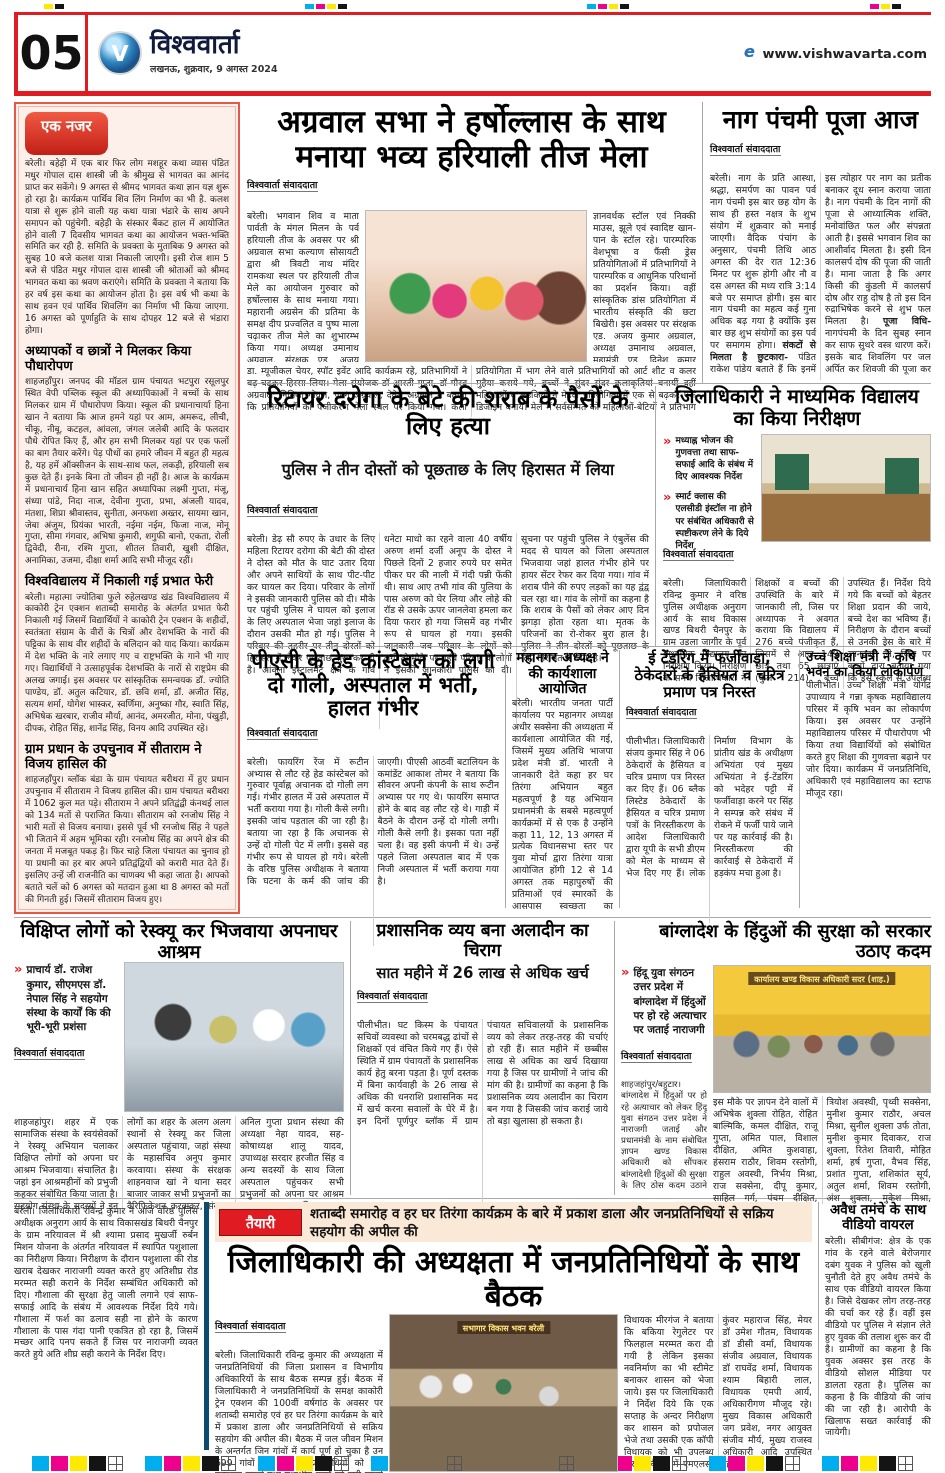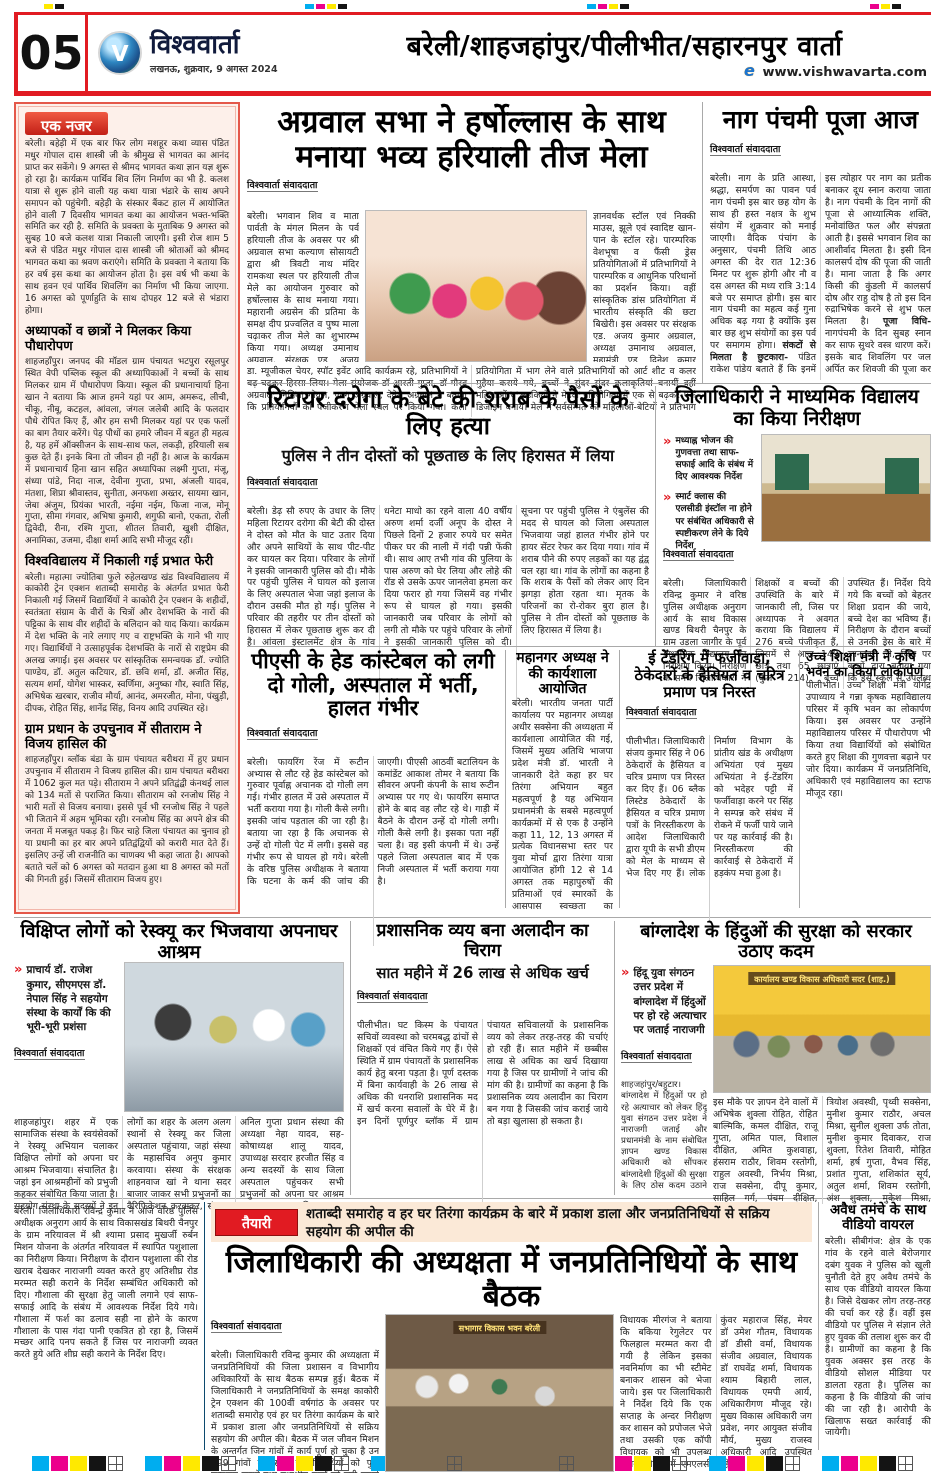--- a/index.html
+++ b/index.html
@@ -42,21 +42,21 @@
 .bullet{display:flex;gap:4px;font-size:10.5px;font-weight:700;line-height:1.35;margin-bottom:8px}
 .bullet .bg{color:#e11b22;font-weight:800;font-size:13px;line-height:1}
 .ph{position:relative;overflow:hidden;border:1px solid #bbb}
 .ph .sign{position:absolute;top:6px;left:50%;transform:translateX(-50%);background:rgba(60,40,20,.78);
   color:#ffe27a;font-size:8px;font-weight:700;padding:1px 6px;white-space:nowrap}
 
 .content-top{display:flex;gap:7px;margin-top:6px}
 .ek{width:226px;flex:none;background:#fdf0ea;border:2px solid #e4584a;outline:1px solid #f3b6aa;outline-offset:-5px;
   padding:8px 9px;height:812px;overflow:hidden}
 .ek-head{background:linear-gradient(180deg,#f05a43,#c21f16);color:#fff;font-weight:800;font-size:15px;
-  padding:3px 16px 0;display:inline-block;border-radius:3px;margin-bottom:3px}
+  padding:3px 16px 20px;display:inline-block;border-radius:9px;margin-bottom:3px}
 .ek-item .t{font-weight:800;font-size:13px;line-height:1.18;margin:6px 0 3px;color:#000}
 .ek-item .b{font-size:8.9px;line-height:1.34;text-align:justify;color:#222}
 .main-right{flex:1;display:flex;flex-direction:column}
 .row1{display:flex;height:281px}
 .teej{width:455px;flex:none;padding-right:6px}
 .teej .hl{font-size:31px;text-align:center;margin-top:2px}
 .teej-mid{display:flex;gap:6px;margin-top:2px;height:152px}
 .teej-lead{width:112px;flex:none}
 .teej-ph{width:222px;flex:none;background:
   radial-gradient(circle at 20% 55%,#3f9b4f 0 10%,transparent 11%),
@@ -65,21 +65,21 @@
   radial-gradient(circle at 72% 60%,#e0556a 0 10%,transparent 11%),
   radial-gradient(circle at 88% 58%,#6b4234 0 12%,transparent 13%),
   linear-gradient(180deg,#f6e3d4 0 30%,#e8c9b2 60%,#caa183 100%)}
 .teej-right{flex:1}
 .teej-bot{margin-top:3px;height:52px}
 .nag{flex:1;padding-left:7px}
 .nag .hl{font-size:25px;text-align:center;margin:4px 0 3px}
 .row2{display:flex;height:263px;border-top:1px solid #a9a9a9;padding-top:2px}
 .daroga{width:408px;flex:none;padding-right:6px}
 .daroga .hl{font-size:24px;text-align:center}
-.daroga .sub{font-size:16px;margin:4px 0}
+.daroga .sub{font-size:16px;margin:18px 0}
 .dm{flex:1;padding-left:7px}
 .dm .hl{font-size:19.5px;text-align:center;margin-bottom:4px}
 .dm-mid{display:flex;gap:6px;height:108px}
 .dm-bullets{width:92px;flex:none}
 .dm-bullets .bullet{font-size:9px}
 .dm-ph{flex:1;background:
   linear-gradient(180deg,#e9e2d0 0 45%,#cdb98f 46% 55%,#9a6f3f 56% 100%),
   #d8cdb4}
 .dm-ph:before{content:"";position:absolute;left:8%;top:18%;width:20%;height:34%;background:#2e6b4f;box-shadow:110px 4px 0 #2e6b4f}
 .row3{display:flex;height:262px;border-top:1px solid #a9a9a9;padding-top:3px}
@@ -99,35 +99,35 @@
 .rescue-ph{flex:1;background:
   radial-gradient(circle at 22% 40%,#3c3c3c 0 9%,transparent 10%),
   radial-gradient(circle at 45% 45%,#c8c06a 0 9%,transparent 10%),
   radial-gradient(circle at 66% 42%,#ffffff 0 9%,transparent 10%),
   radial-gradient(circle at 84% 45%,#58a0c8 0 8%,transparent 9%),
   linear-gradient(180deg,#cfd8de 0 55%,#8d9aa5 100%)}
 .vyaya{width:264px;flex:none;padding:0 6px}
 .vyaya .hl{font-size:17.5px;text-align:center}
 .vyaya .sub{font-size:15px;margin:2px 0}
 .bang{flex:1;padding-left:6px}
-.bang .hl{font-size:18px;text-align:center;margin-bottom:4px}
+.bang .hl{font-size:18px;text-align:right;margin-bottom:4px}
 .bang-mid{display:flex;gap:6px}
 .bang-bul{width:86px;flex:none}
 .bang-right{flex:1}
 .bang-ph{height:128px;background:
   radial-gradient(circle at 15% 62%,#5b6e86 0 6%,transparent 7%),
   radial-gradient(circle at 30% 64%,#7a8c5a 0 6%,transparent 7%),
   radial-gradient(circle at 46% 62%,#8a5a4a 0 6%,transparent 7%),
   radial-gradient(circle at 62% 63%,#4a6e8a 0 6%,transparent 7%),
   radial-gradient(circle at 78% 62%,#6e6e6e 0 6%,transparent 7%),
   linear-gradient(180deg,#f4c93c 0 38%,#e8b92e 39% 55%,#b9b2a4 56% 100%)}
 .band4{display:flex;height:252px;border-top:1px solid #a9a9a9;margin-top:3px;padding-top:3px}
 .pashu{width:190px;flex:none;padding-right:6px}
 .pashu .hl{font-size:15.5px;text-align:center}
-.meeting{flex:1;padding:0 6px;border-left:1px solid #0c4a6e;border-right:1px solid #a9a9a9}
+.meeting{flex:1;padding:0 6px;border-left:5px solid #0c4a6e;border-right:1px solid #a9a9a9}
 .kicker{display:flex;align-items:center;gap:8px;background:#fbe9d7;padding:2px 4px}
 .kicker .klab{background:#e11b22;color:#fff;font-weight:800;font-size:14px;padding:3px 26px;border:1px solid #8c0f0f}
 .kicker .ktxt{font-weight:800;font-size:13.5px;color:#111}
 .meeting .hl{font-size:30px;text-align:center;margin:3px 0 2px}
 .meet-mid{display:flex;gap:6px;height:158px}
 .meet-left{width:168px;flex:none}
 .meet-ph{width:229px;flex:none;background:
   radial-gradient(circle at 18% 46%,#e8e8e8 0 5%,transparent 6%),
   radial-gradient(circle at 32% 44%,#f2f2f2 0 5%,transparent 6%),
   radial-gradient(circle at 50% 46%,#3f7a52 0 5%,transparent 6%),
@@ -169,21 +169,20 @@
   <div class="header">
     <div class="pgnum">05</div>
     <div class="brand">
       <div class="logo">V</div>
       <div class="brand-txt">
         <div class="bt1">विश्ववार्ता</div>
         <div class="bt2">लखनऊ,  शुक्रवार, 9 अगस्त 2024</div>
       </div>
     </div>
     <div class="masthead">
-      <div class="mast-title">बरेली/शाहजहांपुर/पीलीभीत/सहारनपुर वार्ता</div>
       <div class="site">
         <span class="eicon">e</span>
         <span>www.vishwavarta.com</span>
       </div>
     </div>
   </div>
 
   <div class="content-top">
 
     <div class="ek">

